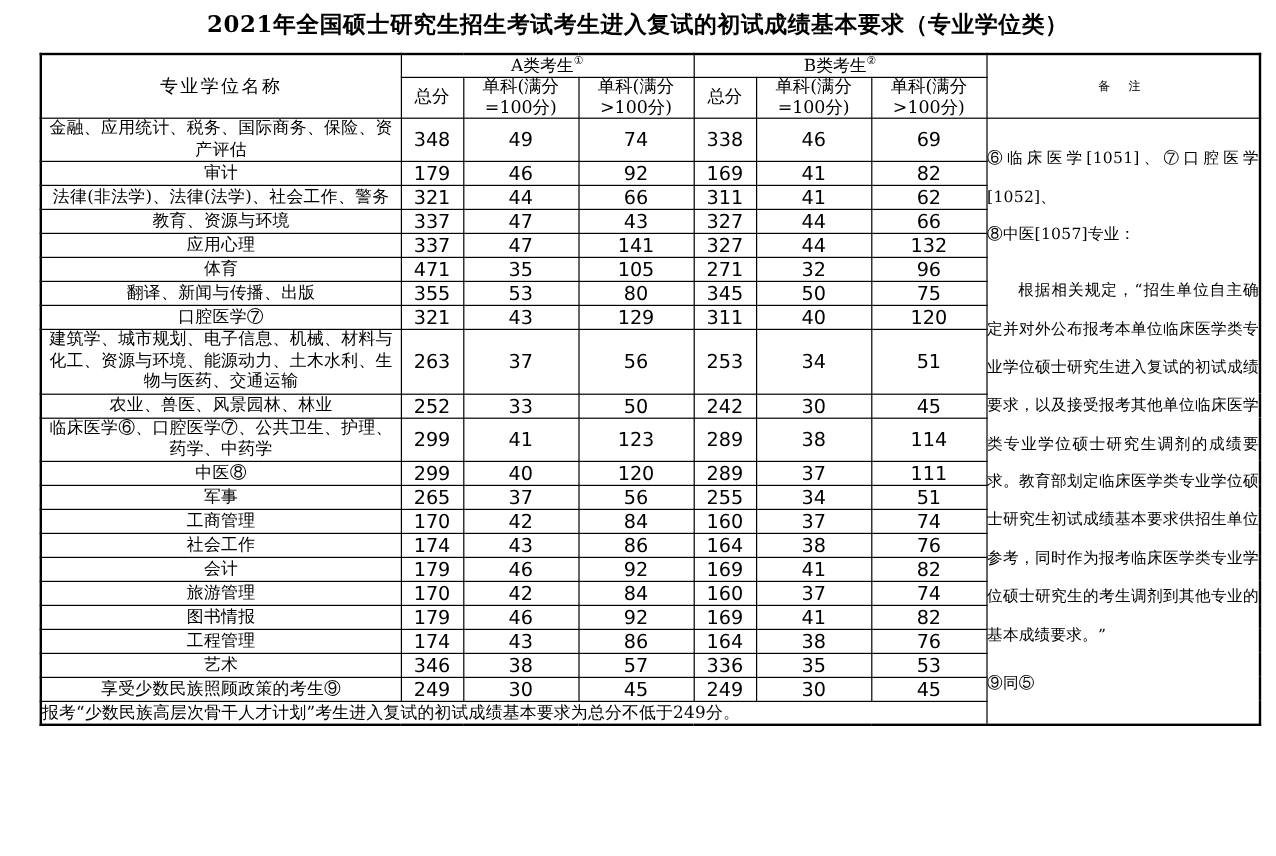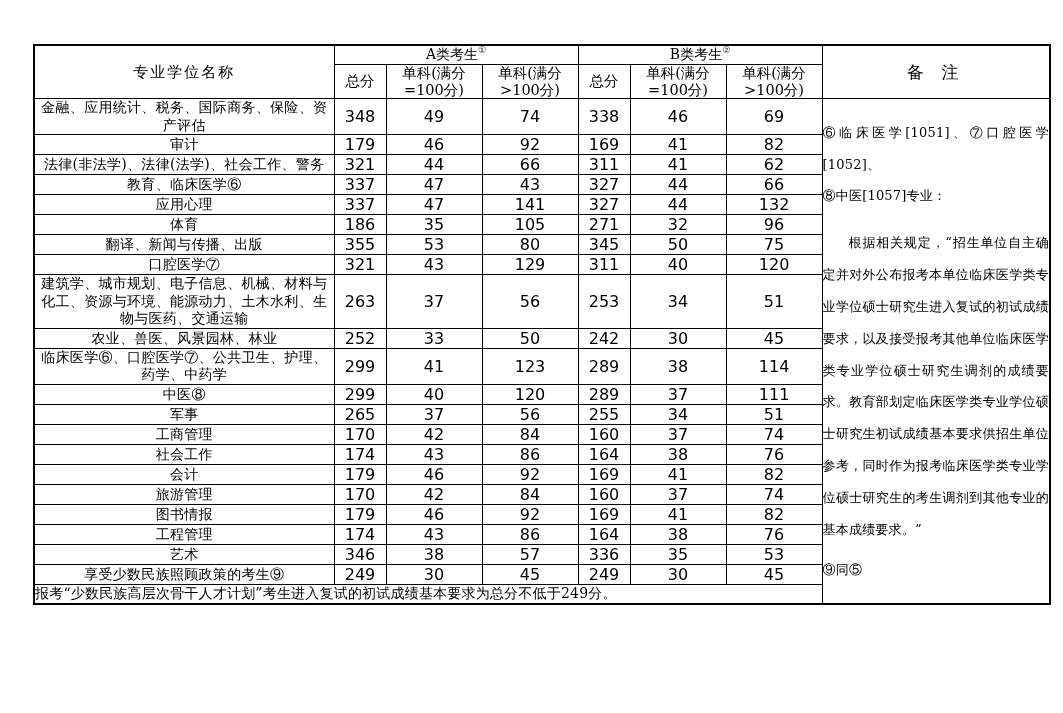--- a/index.html
+++ b/index.html
@@ -61,21 +61,21 @@
     font-size: 14px;
     text-align: center;
     padding: 3px 0 2px 0;
   }
   .hdr-name {
     font-size: 15px;
     text-align: center;
     letter-spacing: 2px;
   }
   .hdr-note {
-    font-size: 17px;
+    font-size: 10px;
     text-align: center;
     letter-spacing: 6px;
   }
   .namecell {
     font-size: 14px;
     text-align: center;
     padding: 2px 3px 2px 5px;
     line-height: 1.25;
     letter-spacing: 0.3px;
   }
@@ -118,20 +118,21 @@
   .w-name { width: 300px; }
   .w-total { width: 52px; }
   .w-sub { width: 96px; }
   .w-remark { width: 228px; }
 </style>
 </head>
 <body>
 
 <div id="page">
 
+  <div class="title">2021年全国硕士研究生招生考试考生进入复试的初试成绩基本要求（专业学位类）</div>
 
   <div class="table-wrap">
     <table class="score">
       <colgroup>
         <col class="w-name">
         <col class="w-total">
         <col class="w-sub">
         <col class="w-sub">
         <col class="w-total">
         <col class="w-sub">
@@ -198,40 +199,40 @@
           <tr>
             <td class="namecell">法律(非法学)、法律(法学)、社会工作、警务</td>
             <td class="num">321</td>
             <td class="num">44</td>
             <td class="num">66</td>
             <td class="num">311</td>
             <td class="num">41</td>
             <td class="num">62</td>
           </tr>
           <tr>
-            <td class="namecell">教育、临床医学⑥</td>
+            <td class="namecell">教育、资源与环境</td>
             <td class="num">337</td>
             <td class="num">47</td>
             <td class="num">43</td>
             <td class="num">327</td>
             <td class="num">44</td>
             <td class="num">66</td>
           </tr>
           <tr>
             <td class="namecell">应用心理</td>
             <td class="num">337</td>
             <td class="num">47</td>
             <td class="num">141</td>
             <td class="num">327</td>
             <td class="num">44</td>
             <td class="num">132</td>
           </tr>
           <tr>
             <td class="namecell">体育</td>
-            <td class="num">186</td>
+            <td class="num">471</td>
             <td class="num">35</td>
             <td class="num">105</td>
             <td class="num">271</td>
             <td class="num">32</td>
             <td class="num">96</td>
           </tr>
           <tr>
             <td class="namecell">翻译、新闻与传播、出版</td>
             <td class="num">355</td>
             <td class="num">53</td>

